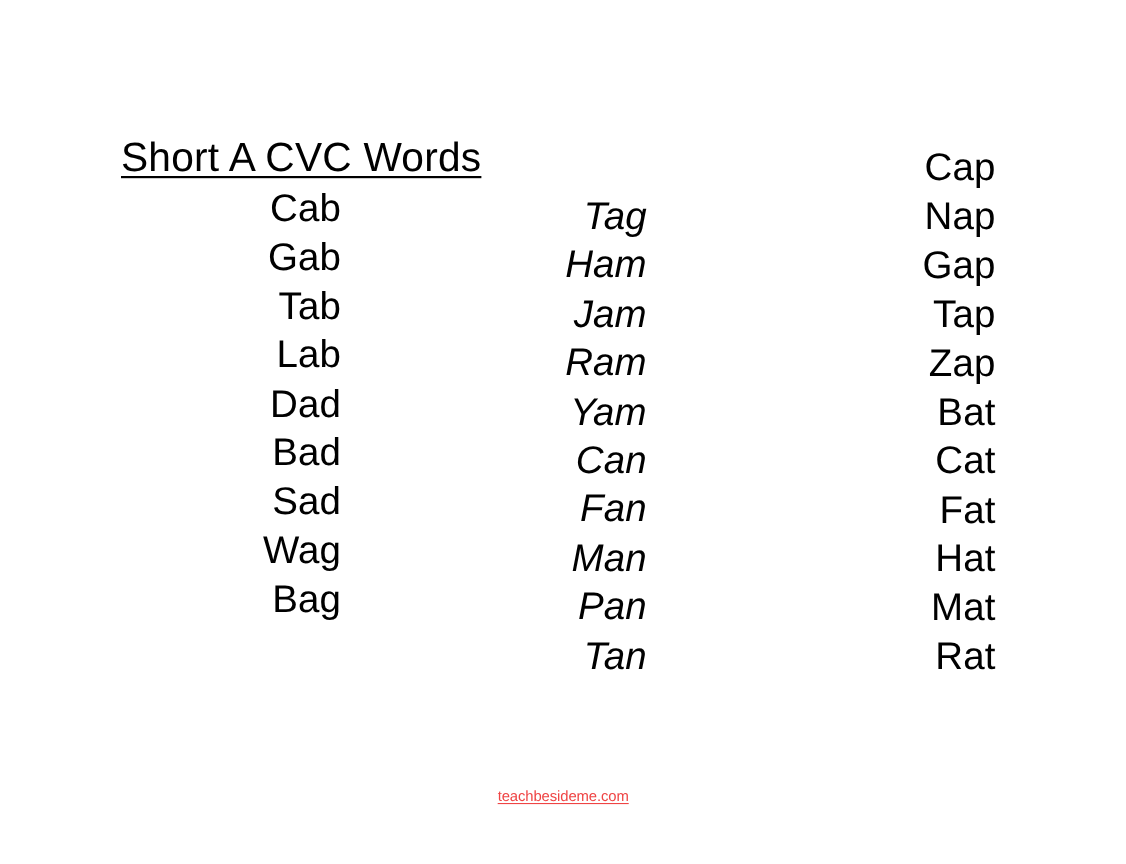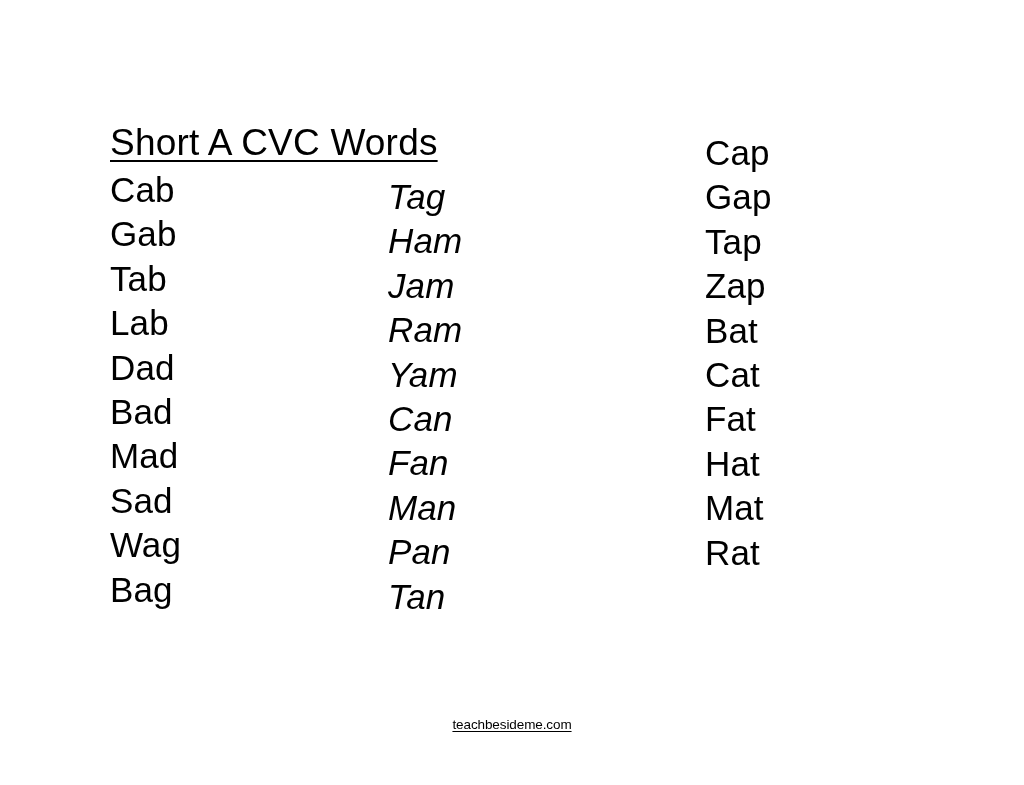--- a/index.html
+++ b/index.html
@@ -31,21 +31,21 @@
     letter-spacing: 0.2px;
     white-space: nowrap;
     text-decoration: underline;
     text-underline-offset: 5px;
     text-decoration-thickness: 2px;
   }
 
   
   .word-column {
     position: absolute;
-    text-align: left;
+    text-align: right;
     font-size: 35px;
     line-height: 44.4px;
     font-weight: 400;
     letter-spacing: 0.1px;
   }
   #column-1 {
     left: 110px;
     top: 168px;
     width: 200px;
   }
@@ -74,58 +74,58 @@
     text-align: center;
   }
   #footer-link {
     font-size: 13.5px;
     line-height: 18px;
     font-weight: 400;
     letter-spacing: -0.1px;
     text-decoration: underline;
     text-underline-offset: 2px;
     text-decoration-thickness: 1px;
-    color: #000000;
+    color: #ef4444;
   }
 </style>
 </head>
 <body>
 
 <div id="worksheet">
 
   <h1 id="title">Short A CVC Words</h1>
 
   <div class="word-column" id="column-1">
     <span class="word-item">Cab</span>
     <span class="word-item">Gab</span>
     <span class="word-item">Tab</span>
     <span class="word-item">Lab</span>
     <span class="word-item">Dad</span>
     <span class="word-item">Bad</span>
-    <span class="word-item">Mad</span>
     <span class="word-item">Sad</span>
     <span class="word-item">Wag</span>
     <span class="word-item">Bag</span>
   </div>
 
   <div class="word-column" id="column-2">
     <span class="word-item">Tag</span>
     <span class="word-item">Ham</span>
     <span class="word-item">Jam</span>
     <span class="word-item">Ram</span>
     <span class="word-item">Yam</span>
     <span class="word-item">Can</span>
     <span class="word-item">Fan</span>
     <span class="word-item">Man</span>
     <span class="word-item">Pan</span>
     <span class="word-item">Tan</span>
   </div>
 
   <div class="word-column" id="column-3">
     <span class="word-item">Cap</span>
+    <span class="word-item">Nap</span>
     <span class="word-item">Gap</span>
     <span class="word-item">Tap</span>
     <span class="word-item">Zap</span>
     <span class="word-item">Bat</span>
     <span class="word-item">Cat</span>
     <span class="word-item">Fat</span>
     <span class="word-item">Hat</span>
     <span class="word-item">Mat</span>
     <span class="word-item">Rat</span>
   </div>

